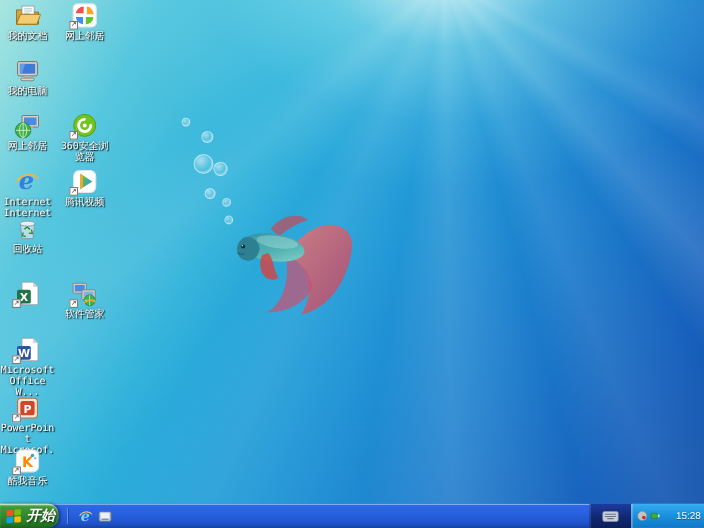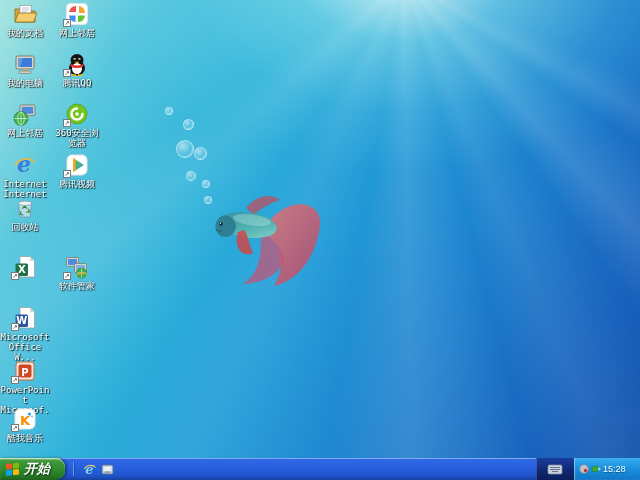--- a/index.html
+++ b/index.html
@@ -41,41 +41,41 @@
     font-family:"DejaVu Sans Mono",monospace;font-size:9px;line-height:10px;
     color:#fff;text-shadow:1px 1px 1px rgba(0,0,0,.9), 0 0 2px rgba(0,0,0,.5);
     word-break:break-word;}
   
   .taskbar{position:absolute;left:0;bottom:0;width:640px;height:22px;
     display:flex;align-items:stretch;
     background:linear-gradient(180deg,#4F86EE 0%, #2E68E4 7%, #2660DE 45%,
       #1F53C9 82%, #16419F 100%);
     box-shadow:inset 0 1px 0 #7FA8F2;}
   .start-button{display:flex;align-items:center;gap:4px;height:22px;
-    padding:0 15px 0 5px;border-radius:0 9px 9px 0;
+    padding:0 3px 0 5px;border-radius:0 9px 9px 0;
     background:linear-gradient(180deg,#9CCF8F 0%, #41993C 12%, #308A2F 50%,
       #277926 82%, #1C611C 100%);
     box-shadow:inset 0 1px 1px rgba(255,255,255,.55), 2px 0 3px rgba(0,0,0,.4);
     cursor:pointer;}
   .start-text{font-style:italic;font-weight:bold;font-size:13px;color:#fff;
     text-shadow:1px 1px 2px rgba(0,0,0,.65);}
   .quick-launch{display:flex;align-items:center;gap:3px;padding:0 6px 0 8px;}
   .ql-handle{width:3px;height:14px;margin-right:3px;
     background:linear-gradient(90deg,#6E96EC 0 1px, #1B49B4 1px 2px, transparent 2px);}
   .ql-icon{width:15px;height:15px;display:flex;align-items:center;
     justify-content:center;cursor:pointer;}
   .tb-spacer{flex:1;}
   .lang-bar{width:38px;display:flex;align-items:center;justify-content:center;
     background:linear-gradient(180deg,#1C3C9E 0%, #10266E 60%, #0C1E5A 100%);
     box-shadow:inset 1px 0 0 rgba(255,255,255,.2);cursor:pointer;}
   .tray{width:58px;display:flex;align-items:center;gap:2px;padding:0 3px 0 5px;
     background:linear-gradient(180deg,#36AEF0 0%, #1B92DF 45%, #1077C6 100%);
     box-shadow:inset 1px 0 1px rgba(255,255,255,.4);}
   .tray-glyph{width:10px;height:10px;cursor:pointer;}
-  .clock{margin-left:0;font-size:9px;color:#fff;
+  .clock{margin-left:12px;font-size:9px;color:#fff;
     text-shadow:0 1px 1px rgba(0,0,0,.4);white-space:nowrap;}
 </style>
 </head>
 <body>
 
 <div class="screen">
   <div class="wallpaper"></div>
 
   <div class="bubble" style="left:165px;top:107px;width:6px;height:6px;"></div>
   <div class="bubble" style="left:183px;top:119px;width:9px;height:9px;"></div>
@@ -226,38 +226,20 @@
           <path d="M4 10 a7 7 0 0 1 7 -6 l0 6 Z" fill="#F25050"></path>
           <path d="M14 4 a7 7 0 0 1 6 7 l-6 0 Z" fill="#F7A623"></path>
           <path d="M20 13.5 a7 7 0 0 1 -7 6.5 l0 -6.5 Z" fill="#62C52E"></path>
           <path d="M10.5 20 a7 7 0 0 1 -6.5 -6.5 l6.5 0 Z" fill="#3D8EF0"></path>
         </svg>
       <span class="shortcut">↗</span>
     </span>
     <span class="icon-label">网上邻居</span>
   </div>
 
-  <div class="icon-cell col2" style="top:52px">
-    <span class="glyph">
-      <svg width="24" height="24" viewBox="0 0 24 24">
-          <ellipse cx="12" cy="8" rx="6.5" ry="6" fill="#141414"></ellipse>
-          <ellipse cx="12" cy="16" rx="8" ry="7.5" fill="#141414"></ellipse>
-          <ellipse cx="12" cy="16.5" rx="5" ry="5.6" fill="#fff"></ellipse>
-          <circle cx="9.6" cy="7" r="1.1" fill="#fff"></circle>
-          <circle cx="14.4" cy="7" r="1.1" fill="#fff"></circle>
-          <circle cx="9.8" cy="7.2" r=".5" fill="#000"></circle>
-          <circle cx="14.2" cy="7.2" r=".5" fill="#000"></circle>
-          <path d="M9.5 9.8 h5 l-2.5 1.8 Z" fill="#F6B800"></path>
-          <path d="M5 11.5 C8 14 16 14 19 11.5 L18 14.6 C15 16.6 9 16.6 6 14.6 Z" fill="#E83030"></path>
-          <path d="M7 22.5 q2 1.4 4 .2 M17 22.5 q-2 1.4 -4 .2" stroke="#F6B800" stroke-width="1.6" fill="none"></path>
-        </svg>
-      <span class="shortcut">↗</span>
-    </span>
-    <span class="icon-label">腾讯QQ</span>
-  </div>
 
   <div class="icon-cell col2" style="top:102px">
     <span class="glyph">
       <svg width="24" height="24" viewBox="0 0 24 24">
           <circle cx="12" cy="12" r="10" fill="#72C41E" stroke="#4E9E10" stroke-width=".8"></circle>
           <circle cx="12" cy="12" r="5.5" fill="none" stroke="#fff" stroke-width="2.6" stroke-dasharray="25 10" stroke-linecap="round"></circle>
           <circle cx="12" cy="12" r="1.8" fill="#fff"></circle>
         </svg>
       <span class="shortcut">↗</span>
     </span>

